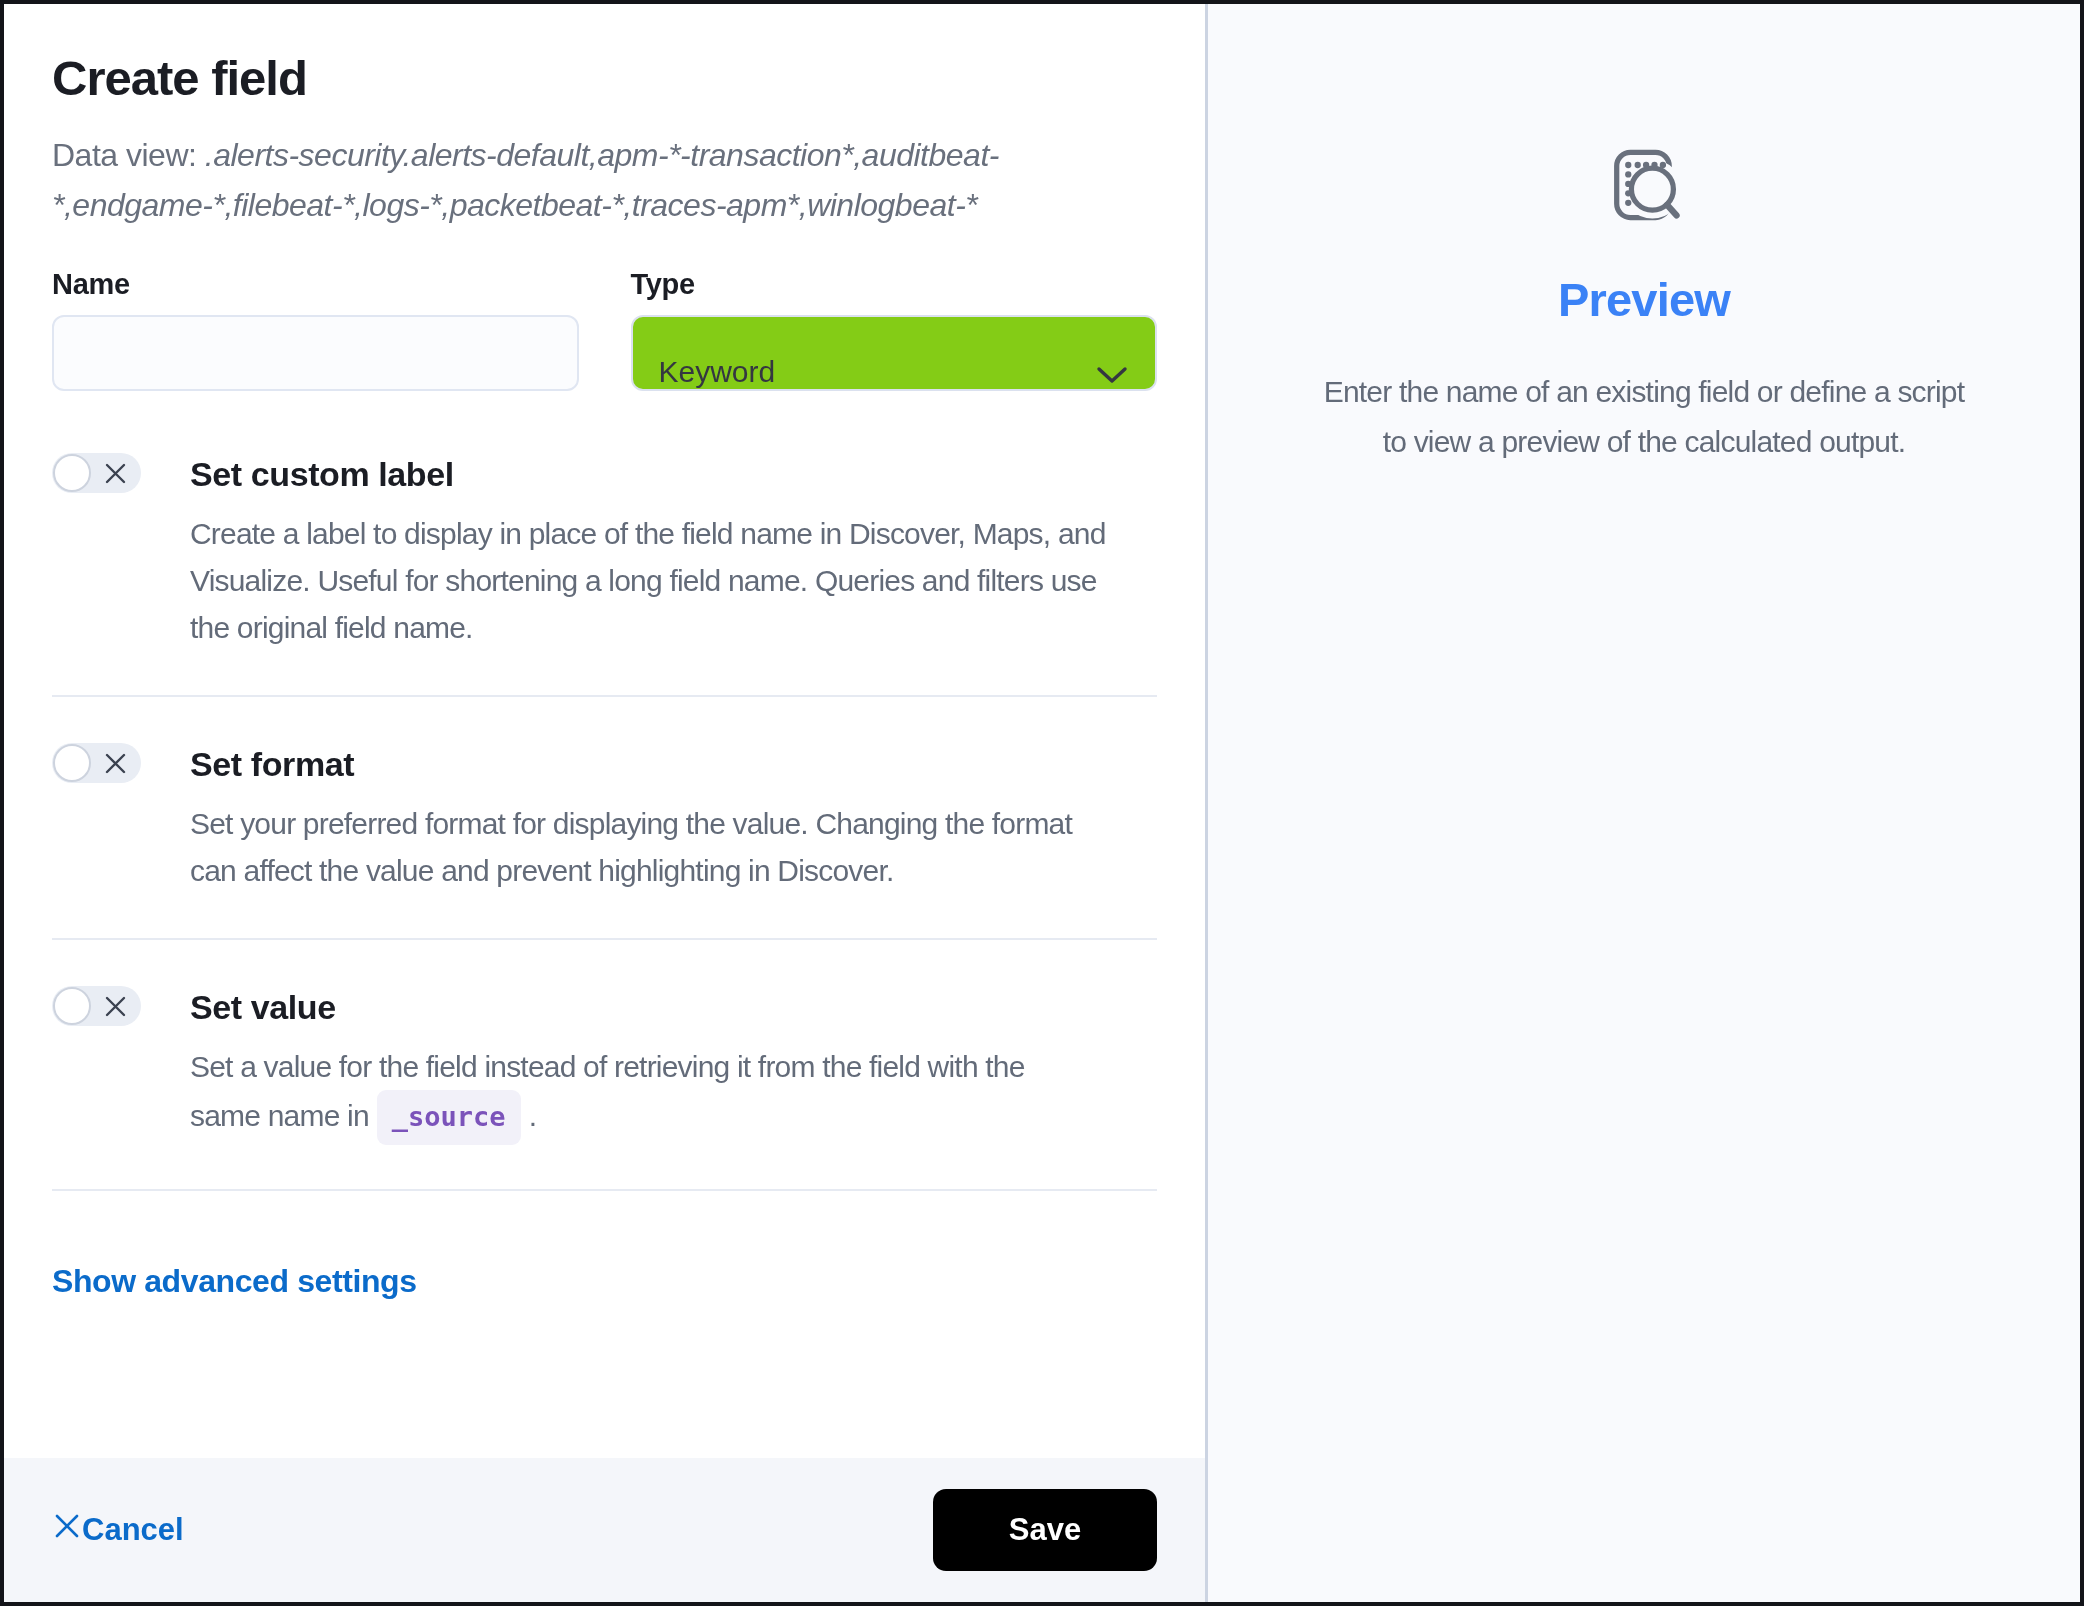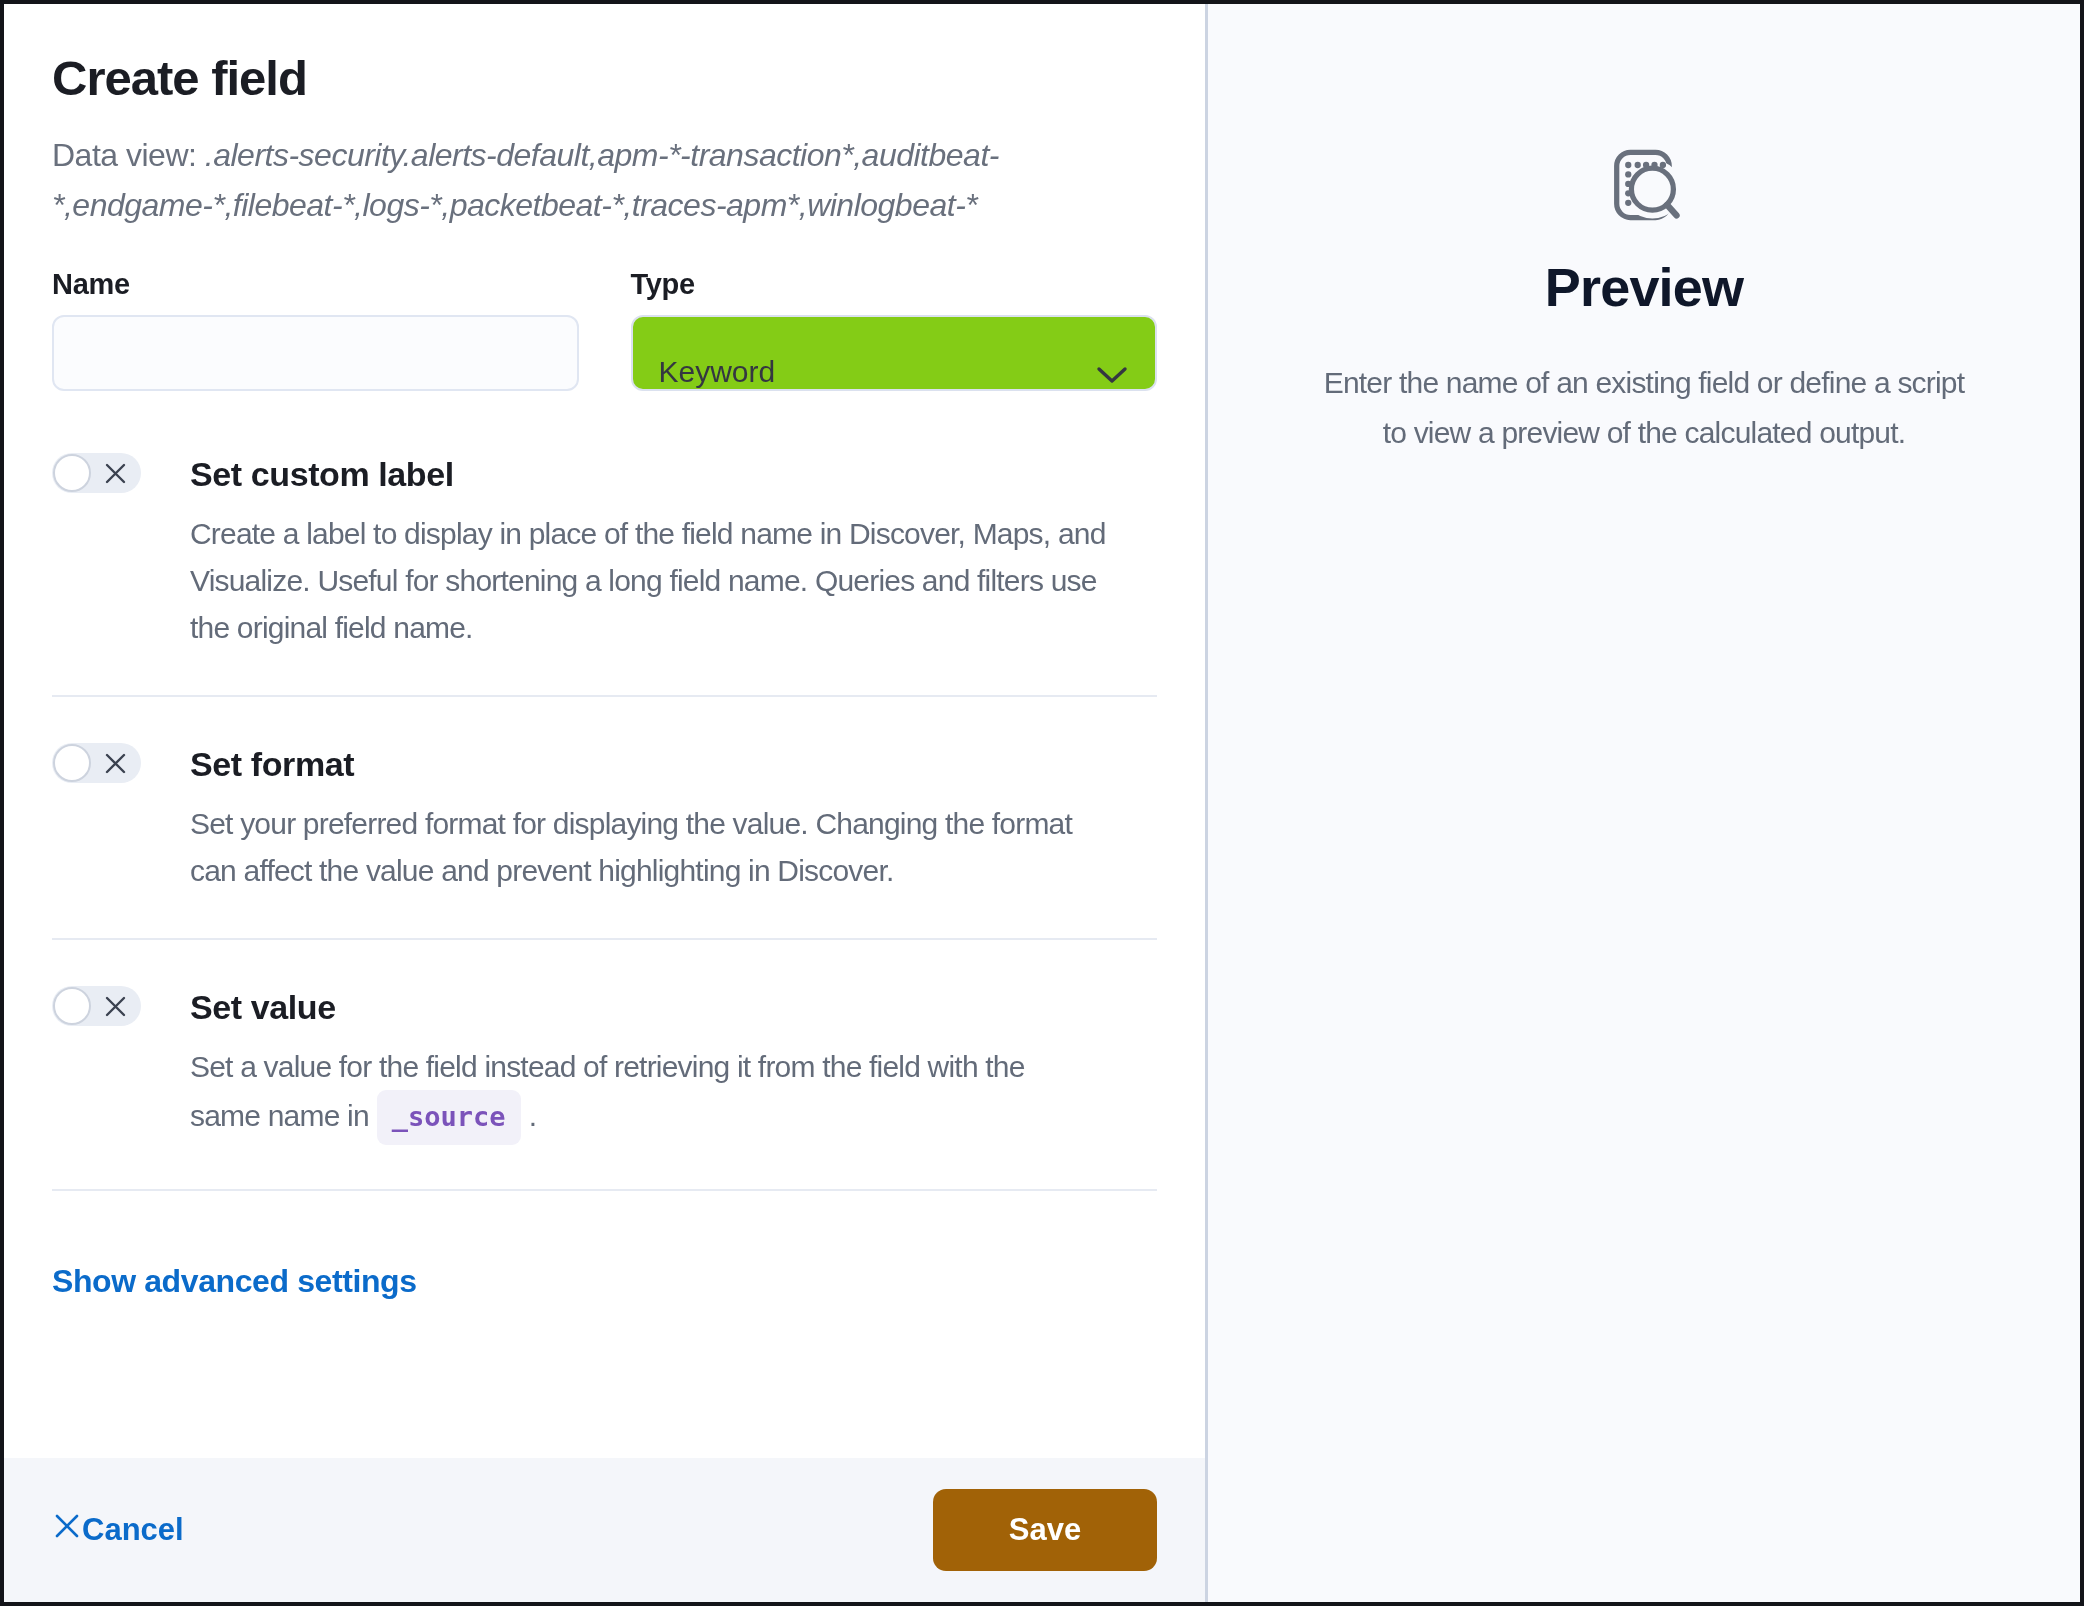--- a/index.html
+++ b/index.html
@@ -116,37 +116,37 @@
     padding: 0 48px;
   }
   .cancel-btn {
     display: flex; align-items: center; 
     color: #0b6bca; font-size: 31px; font-weight: 600;
     cursor: pointer; background: none; border: none;
     font-family: "Liberation Sans", sans-serif;
   }
   .save-btn {
     width: 224px; height: 82px;
-    background: #a16207; color: #fff;
+    background: #000000; color: #fff;
     border: none; border-radius: 13px;
     font-family: "Liberation Sans", sans-serif;
     font-size: 31px; font-weight: 600;
     cursor: pointer;
   }
   
   .right-panel {
     flex: 1 1 auto;
     background: #f9fafd;
     border-left: 3px solid #ccd4e2;
     display: flex; flex-direction: column; align-items: center;
     padding-top: 140px;
   }
   .preview-title {
-    font-size: 54px; font-weight: 700; letter-spacing: -0.8px;
-    color: #0f172a; margin-top: 24px;
+    font-size: 47px; font-weight: 700; letter-spacing: -0.8px;
+    color: #3b82f6; margin-top: 40px;
   }
   .preview-desc {
     margin-top: 40px;
     font-size: 30px; line-height: 50px; letter-spacing: -0.8px;
     color: #636b79; text-align: center; white-space: pre-line;
   }
 </style>
 </head>
 <body>
 

